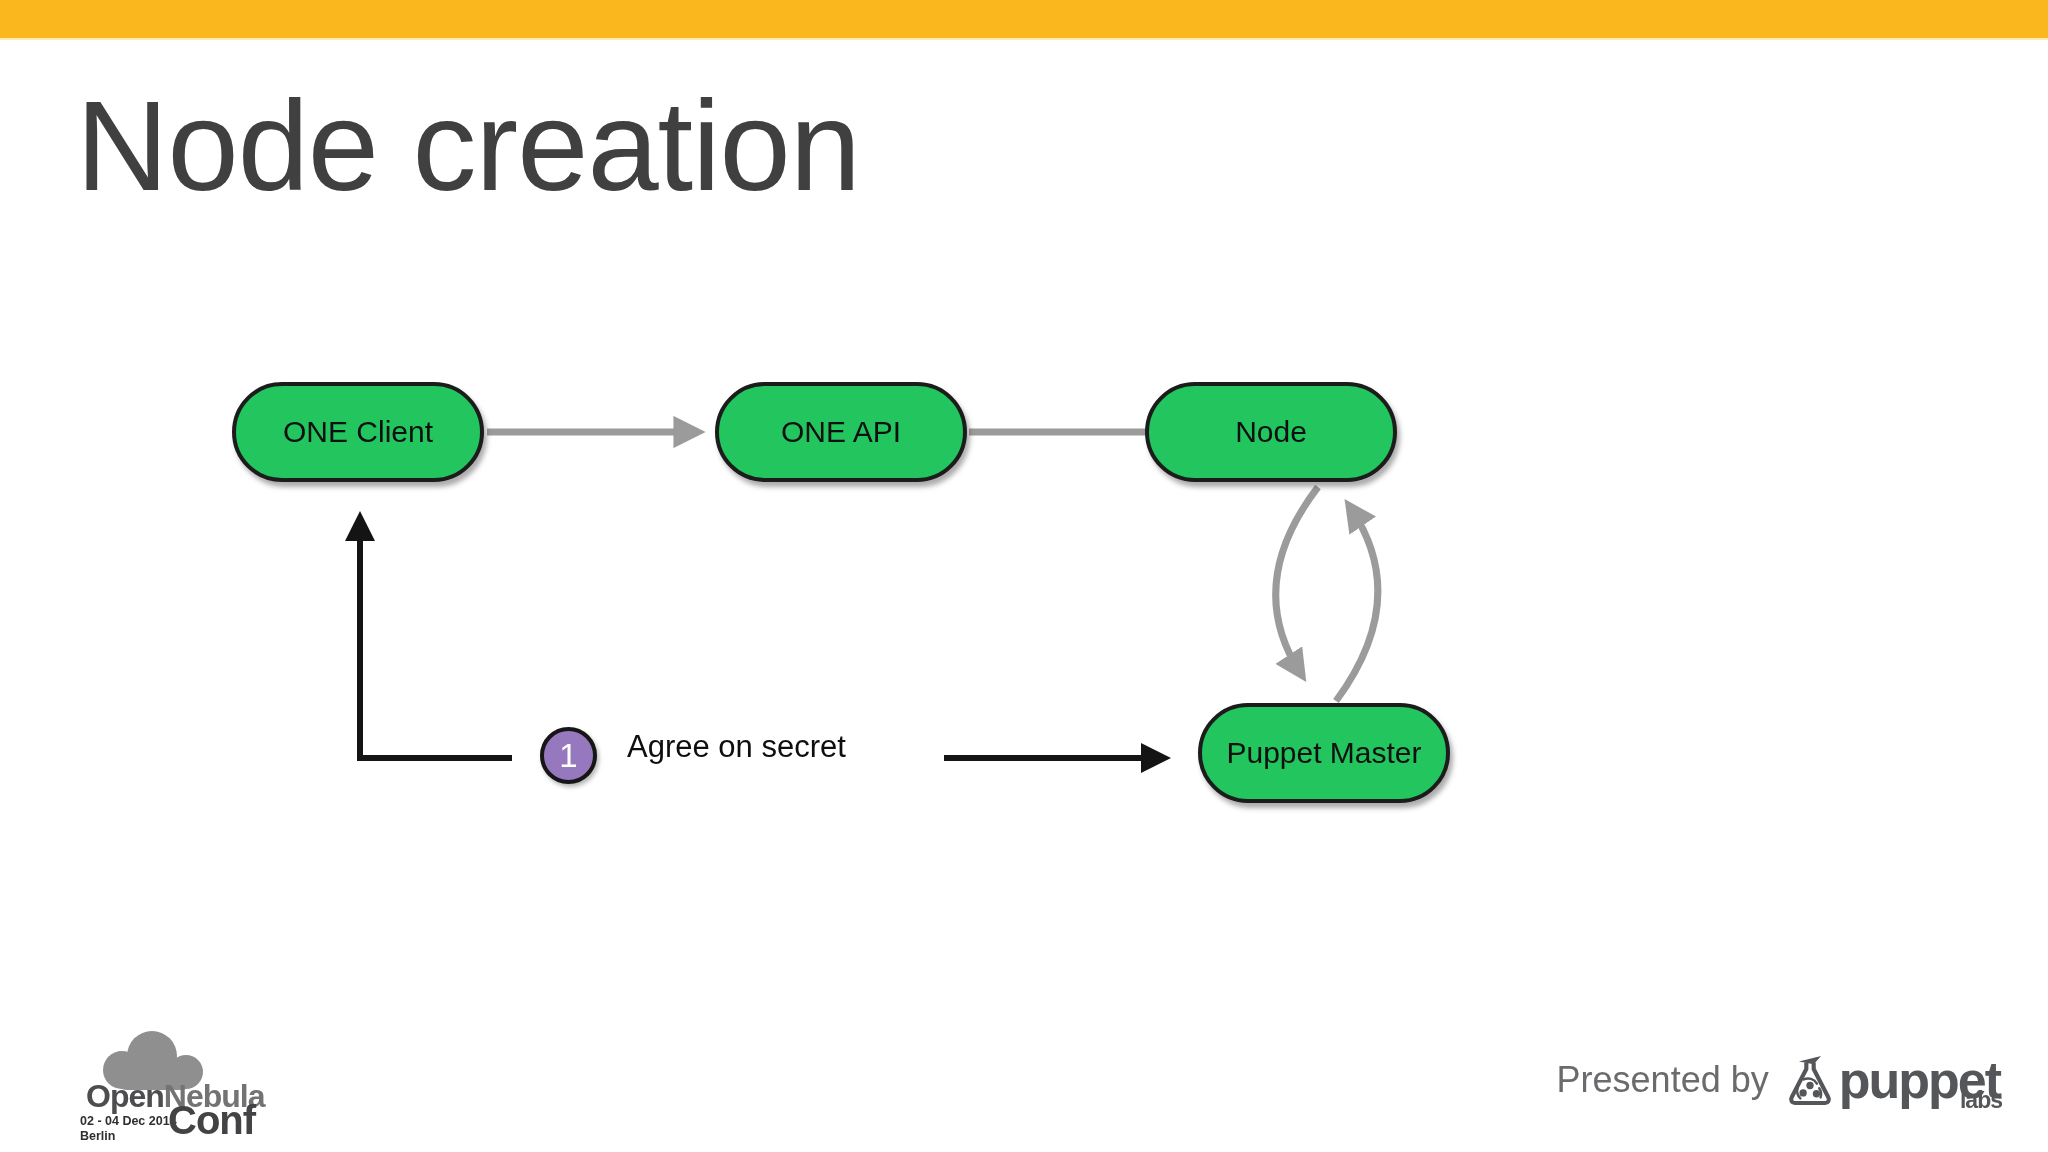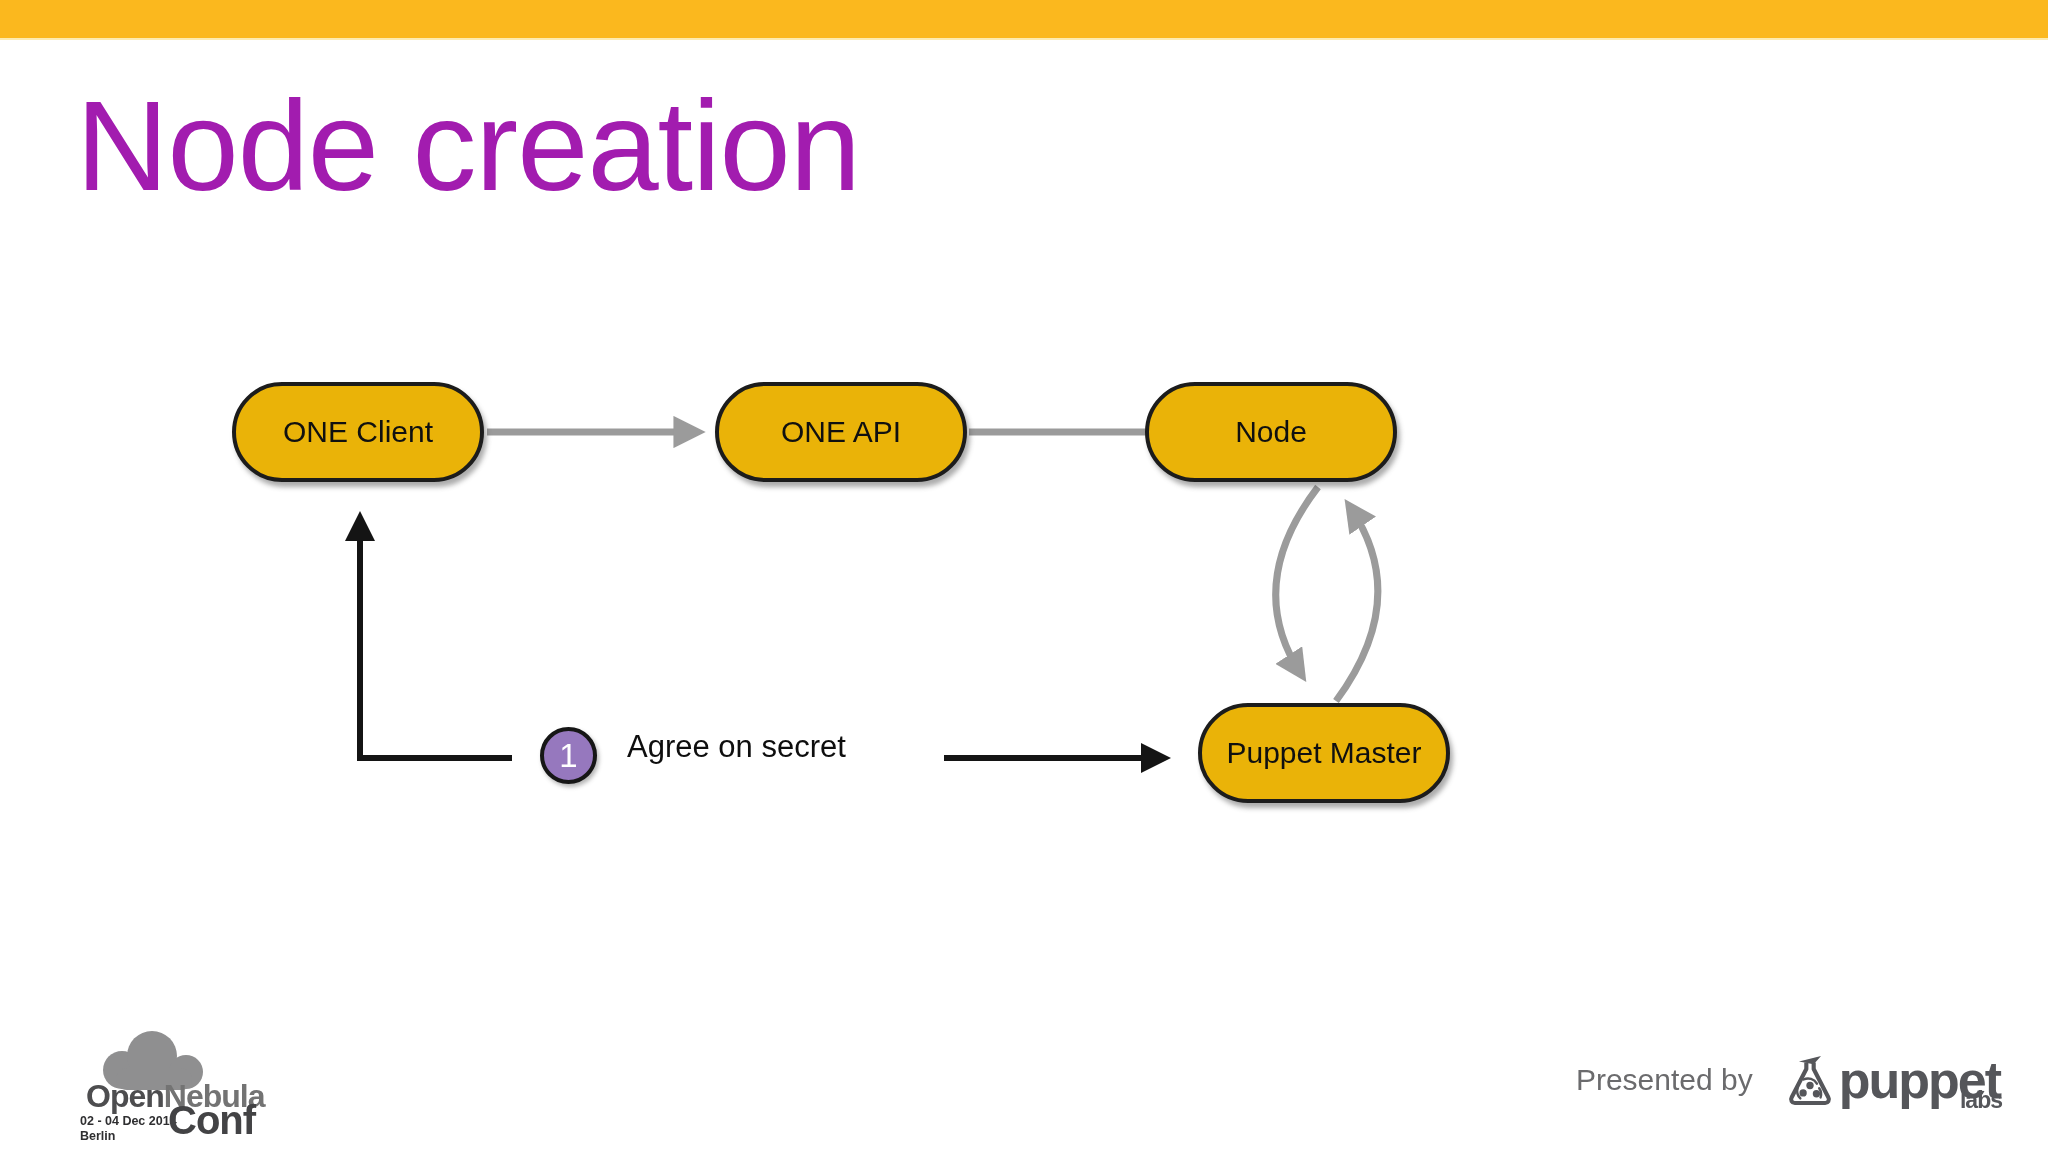--- a/index.html
+++ b/index.html
@@ -11,29 +11,29 @@
     overflow:hidden;
   }
   .topbar {
     position:absolute; left:0; top:0; width:2048px; height:40px;
     background:#FBB81E;
     border-bottom:2px solid #FDEBB0;
   }
   .slide-title {
     position:absolute; left:76px; top:76px;
     font-size:128px; font-weight:300; line-height:1.1;
-    color:#a21caf; letter-spacing:-1px;
+    color:#404040; letter-spacing:-1px;
   }
   .arrow-layer {
     position:absolute; left:0; top:0; width:2048px; height:1152px;
     pointer-events:none;
   }
   .box {
     position:absolute; width:252px; height:100px;
-    background:#eab308;
+    background:#22c55e;
     border:4px solid #1c1c1c;
     border-radius:50px;
     display:flex; align-items:center; justify-content:center;
     font-size:30px; color:#101010;
     box-shadow:3px 5px 5px rgba(70,70,70,0.45);
   }
   #box-one-client   { left:232px;  top:382px; }
   #box-one-api      { left:715px;  top:382px; }
   #box-node         { left:1145px; top:382px; }
   #box-puppet-master{ left:1198px; top:703px; }
@@ -61,21 +61,21 @@
                     font-size:12.5px; font-weight:bold; color:#2f2f31; white-space:nowrap; }
   .onlogo .city   { position:absolute; left:8px;  top:101px; width:78px; 
                     font-size:12.5px; font-weight:bold; color:#2f2f31; }
   .onlogo .conf   { position:absolute; left:96px; top:70px;
                     font-size:40px; font-weight:bold; letter-spacing:-1px; color:#434345; }
   
   .presenter {
     position:absolute; right:42px; top:1048px; height:64px;
     display:flex; align-items:center;
   }
-  .presenter .ptext { font-size:30px; color:#6b6b6d; margin-right:34px; }
+  .presenter .ptext { font-size:36px; color:#6b6b6d; margin-right:18px; }
   .presenter .flask { margin-right:6px; }
   .presenter .wordmark { position:relative; padding-right:6px; }
   .presenter .wordmark .pname {
     font-size:52px; font-weight:bold; color:#55565a; letter-spacing:-2px; line-height:1;
   }
   .presenter .wordmark .psub {
     position:absolute; right:4px; bottom:-8px;
     font-size:23px; font-weight:bold; color:#55565a; letter-spacing:-1px;
   }
 </style>

